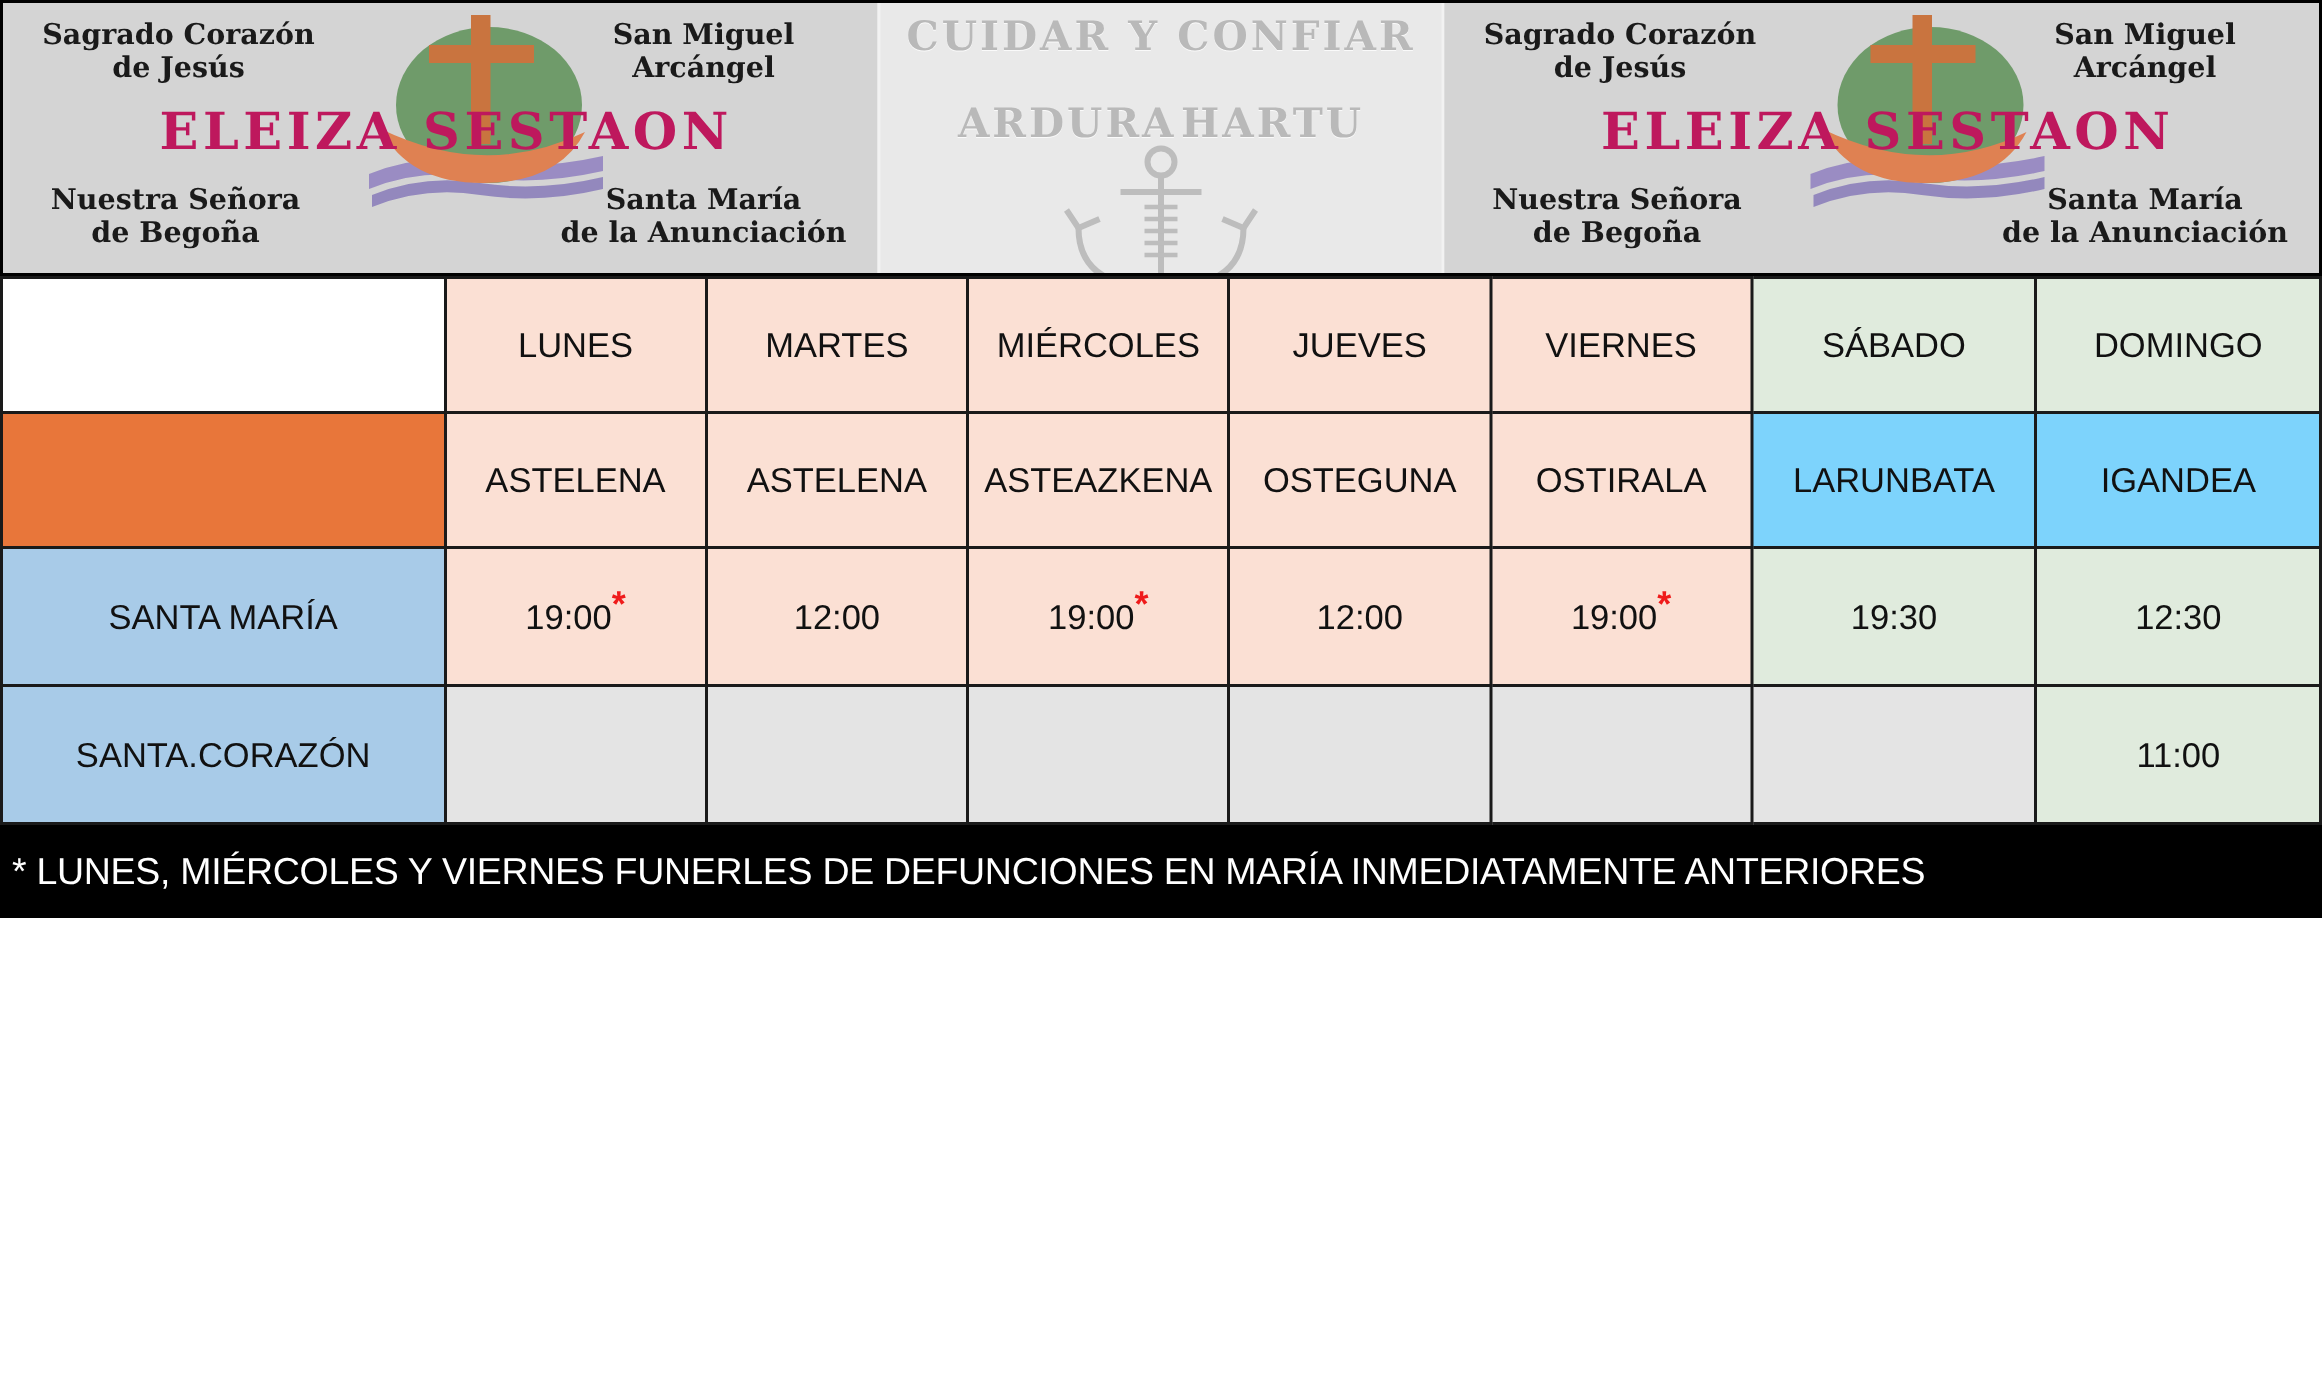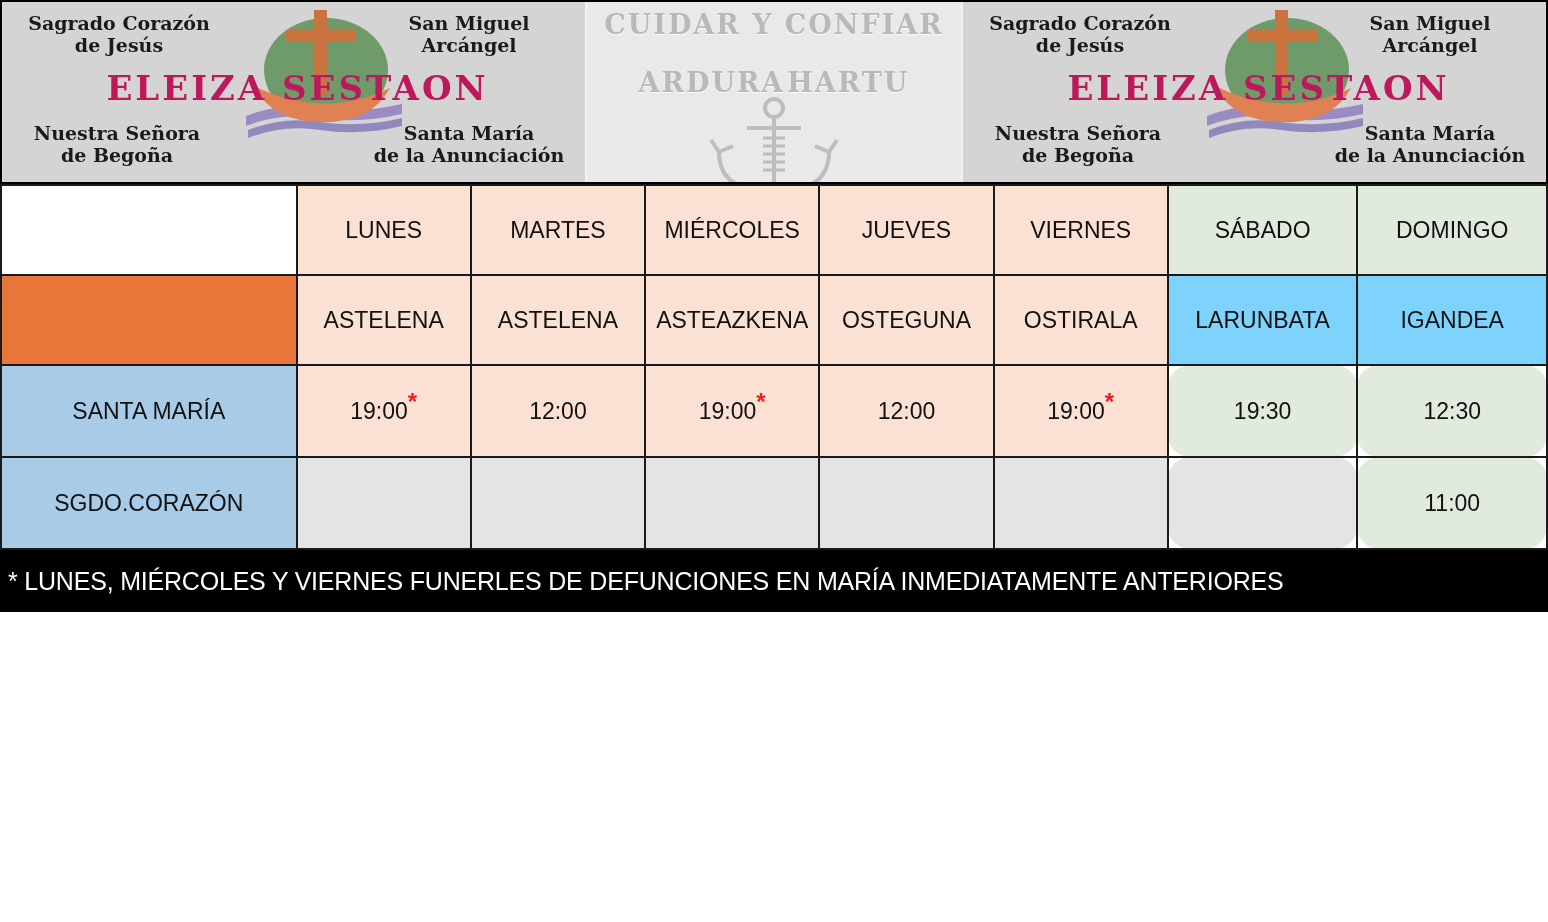--- a/index.html
+++ b/index.html
@@ -190,21 +190,20 @@
   td.cell-week {
     background: #fbe0d4;
     font-size: 26px;
   }
   td.cell-week.empty { background: #e4e4e4; }
   td.cell-we {
     background: #e0ebdd;
     font-size: 26px;
     font-weight: 700;
     color: #3b4a52;
-    border-radius: 22px;
   }
   td.cell-we.empty { background: #e4e4e4; }
   sup.star {
     color: #ef1b1b;
     font-size: 24px;
     font-weight: 700;
     line-height: 0;
     vertical-align: super;
   }
   .time-wrap { display: inline-block; position: relative; }
@@ -353,21 +352,21 @@
           <span class="time-wrap"><span>12:00</span><sup class="star"></sup></span>
         </td>
         <td class="cell-week">
           <span class="time-wrap"><span>19:00</span><sup class="star">*</sup></span>
         </td>
         <td class="cell-we">19:30</td>
         <td class="cell-we">12:30</td>
       </tr>
 
       <tr class="data-row">
-        <td class="row-label">SGDO.CORAZÓN</td>
+        <td class="row-label">SANTA.CORAZÓN</td>
         <td class="cell-week empty"></td>
         <td class="cell-week empty"></td>
         <td class="cell-week empty"></td>
         <td class="cell-week empty"></td>
         <td class="cell-week empty"></td>
         <td class="cell-we empty"></td>
         <td class="cell-we">11:00</td>
       </tr>
 
     </tbody>

